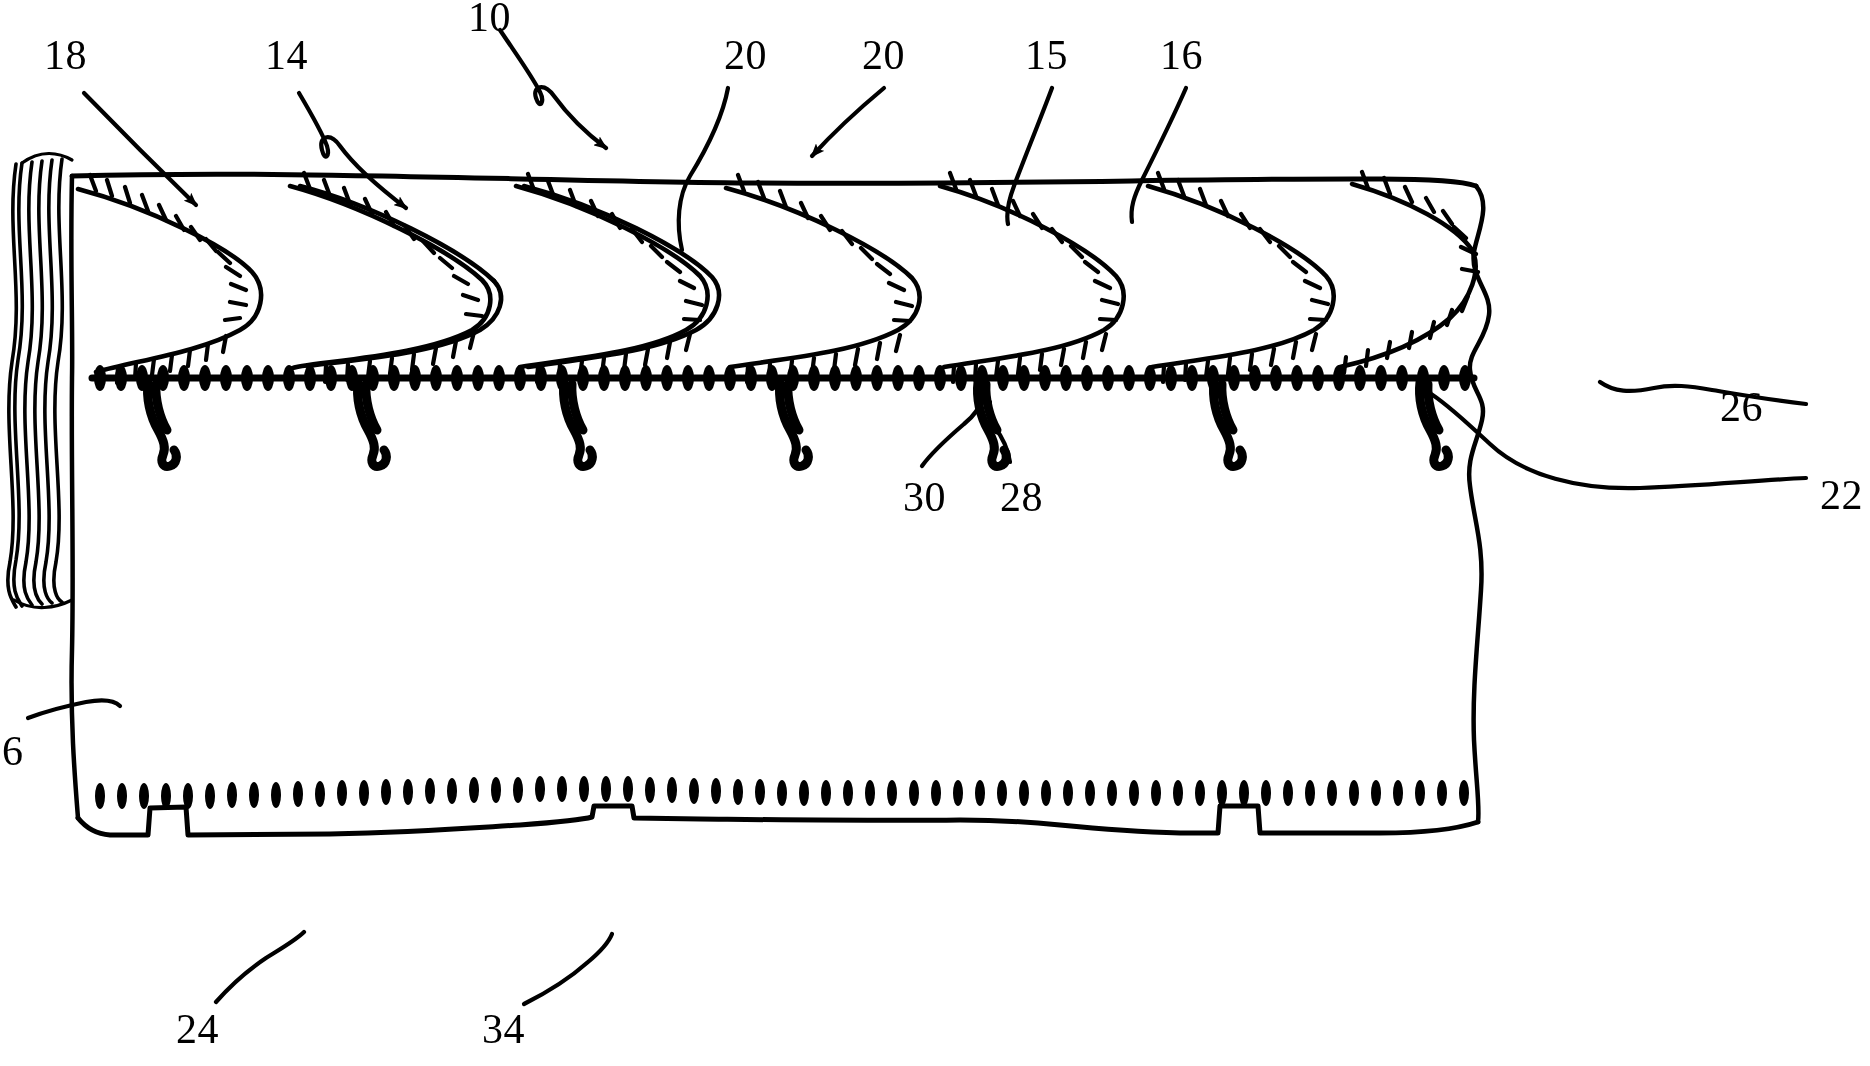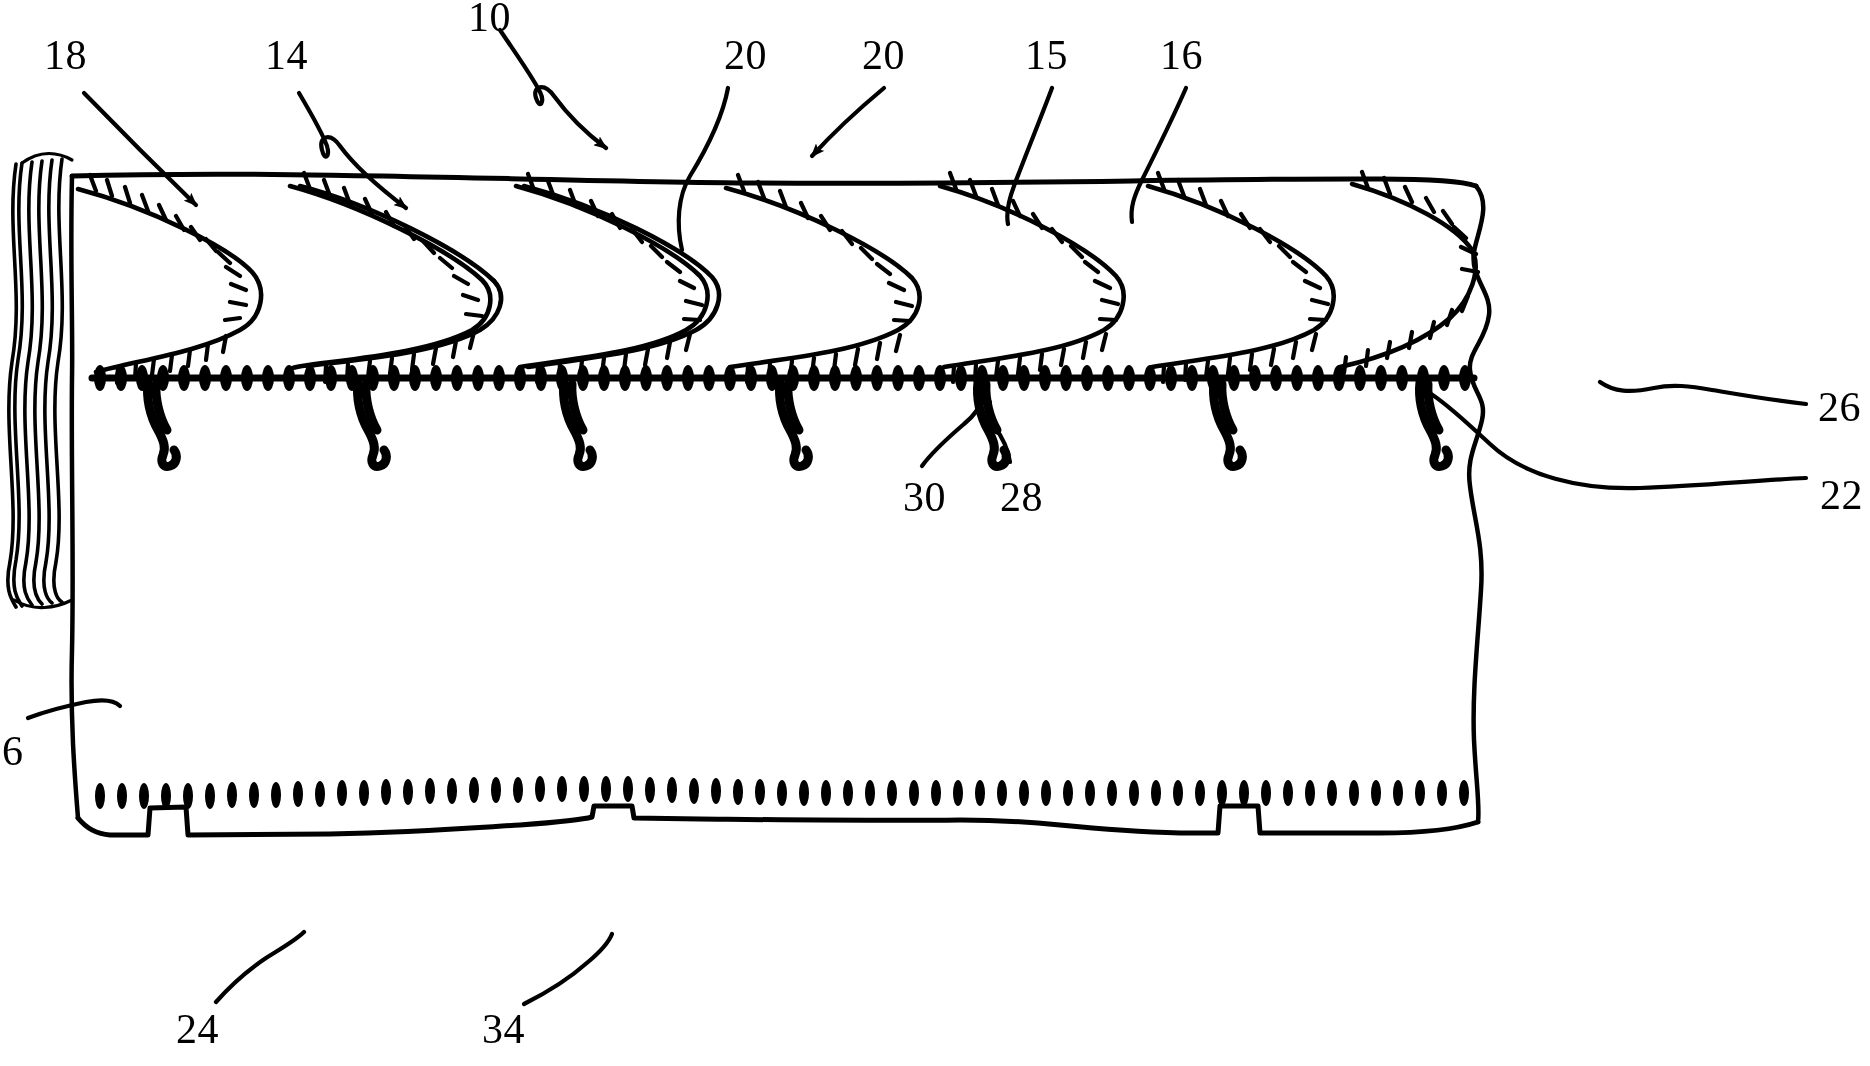--- a/index.html
+++ b/index.html
@@ -376,21 +376,21 @@
     </g>
   </svg>
 
   <span class="ref-label" style="left:44px;  top:34px;">18</span>
   <span class="ref-label" style="left:265px; top:34px;text-align:center;">14</span>
   <span class="ref-label" style="left:468px; top:-4px;">10</span>
   <span class="ref-label" style="left:724px; top:34px;text-align:center;">20</span>
   <span class="ref-label" style="left:862px; top:34px;">20</span>
   <span class="ref-label" style="left:1025px;top:34px;">15</span>
   <span class="ref-label" style="left:1160px;top:34px;">16</span>
-  <span class="ref-label" style="left:1818px;top:386px;">26</span>
+  <span class="ref-label" style="left:1720px;top:386px;">26</span>
   <span class="ref-label" style="left:1820px;top:474px;">22</span>
   <span class="ref-label" style="left:903px; top:476px;">30</span>
   <span class="ref-label" style="left:1000px;top:476px;">28</span>
   <span class="ref-label" style="left:2px;   top:730px;">6</span>
   <span class="ref-label" style="left:176px; top:1008px;">24</span>
   <span class="ref-label" style="left:482px; top:1008px;">34</span>
 
 </div>
 
 </body></html>

